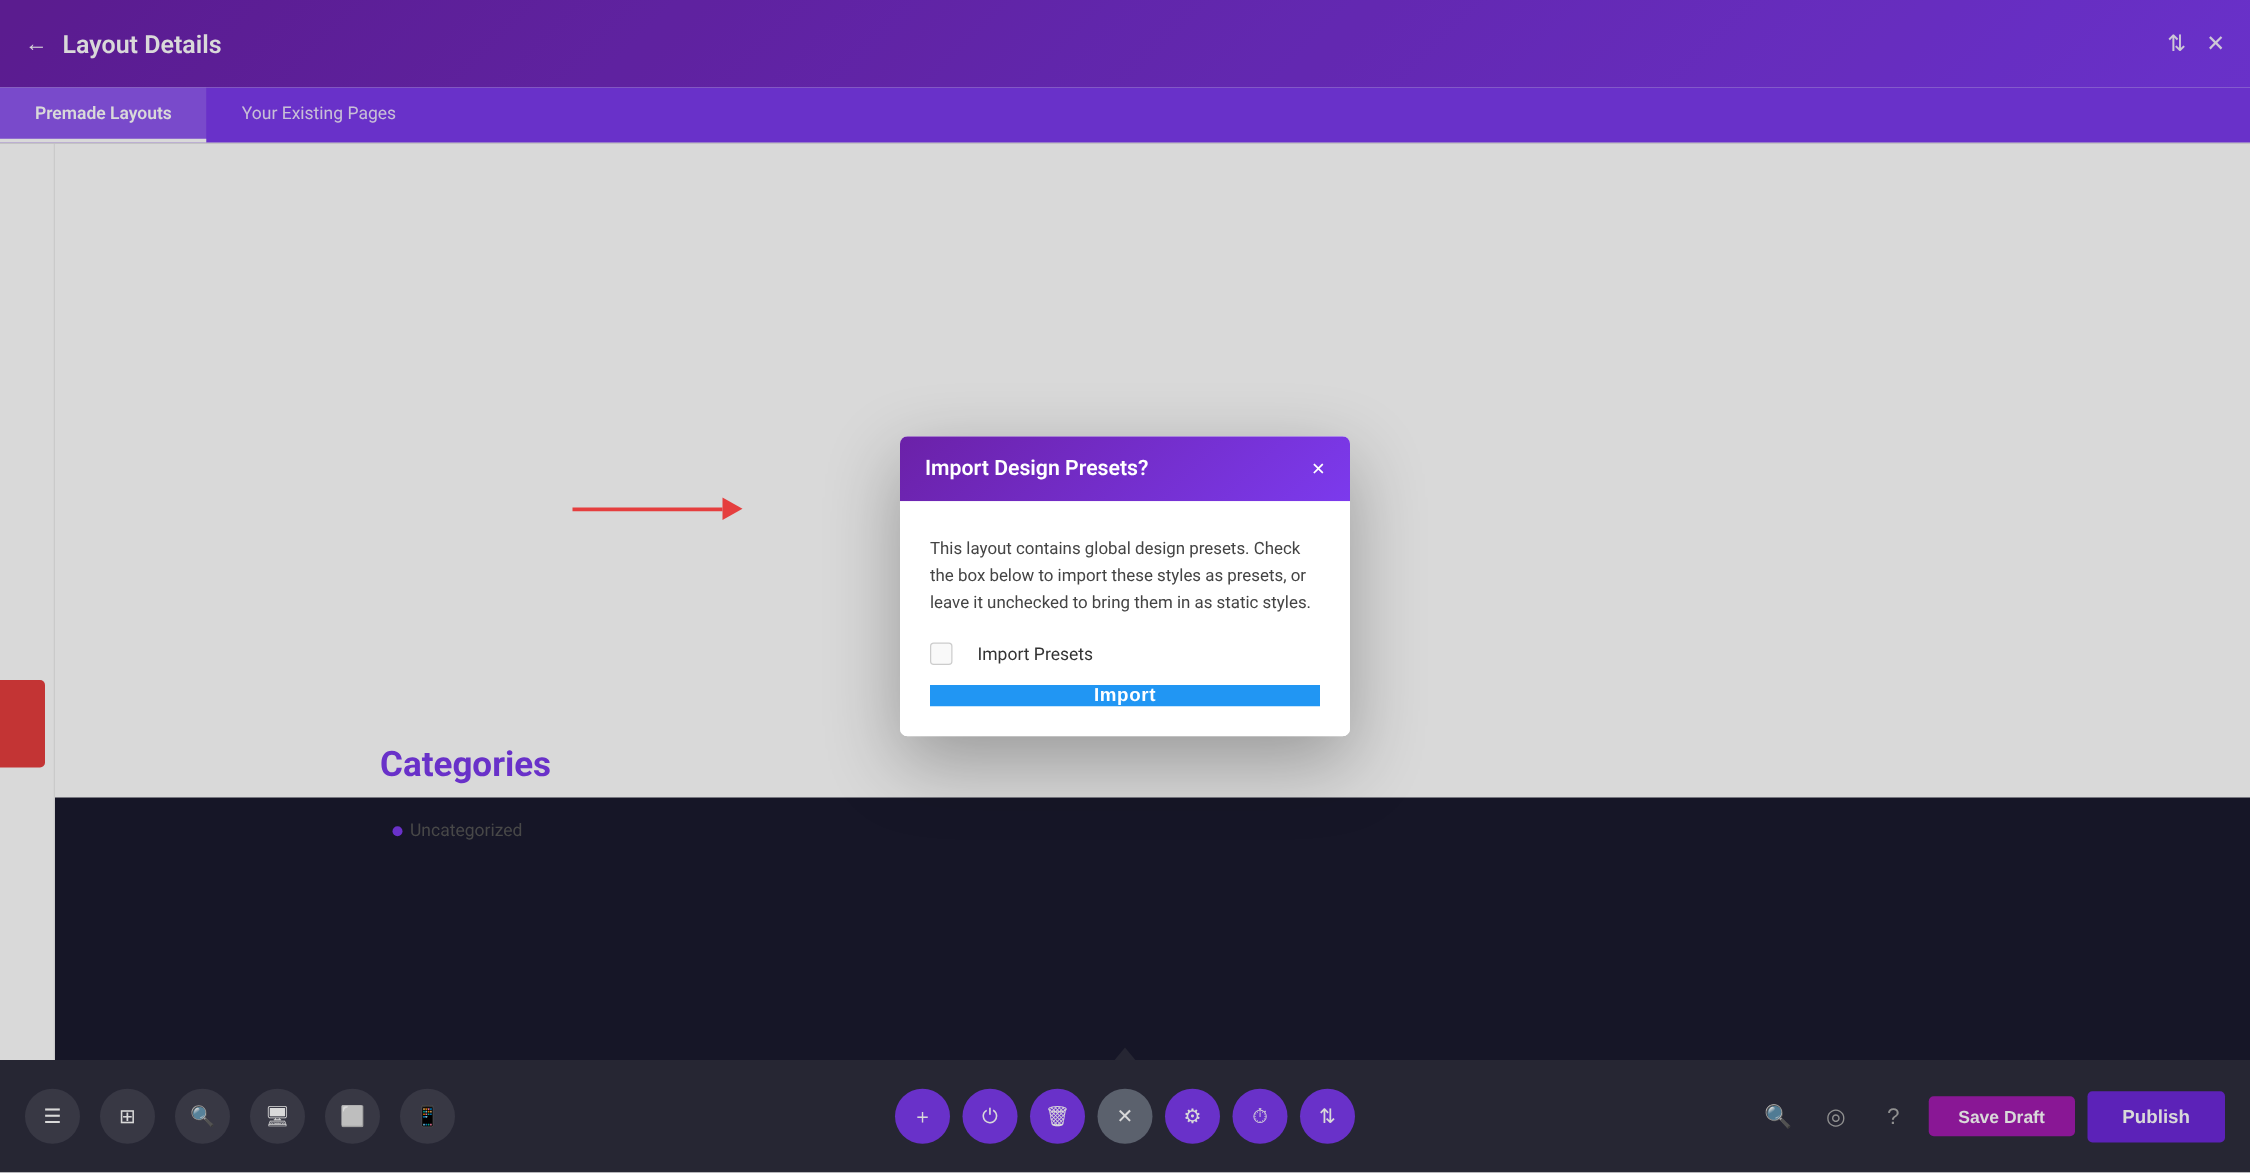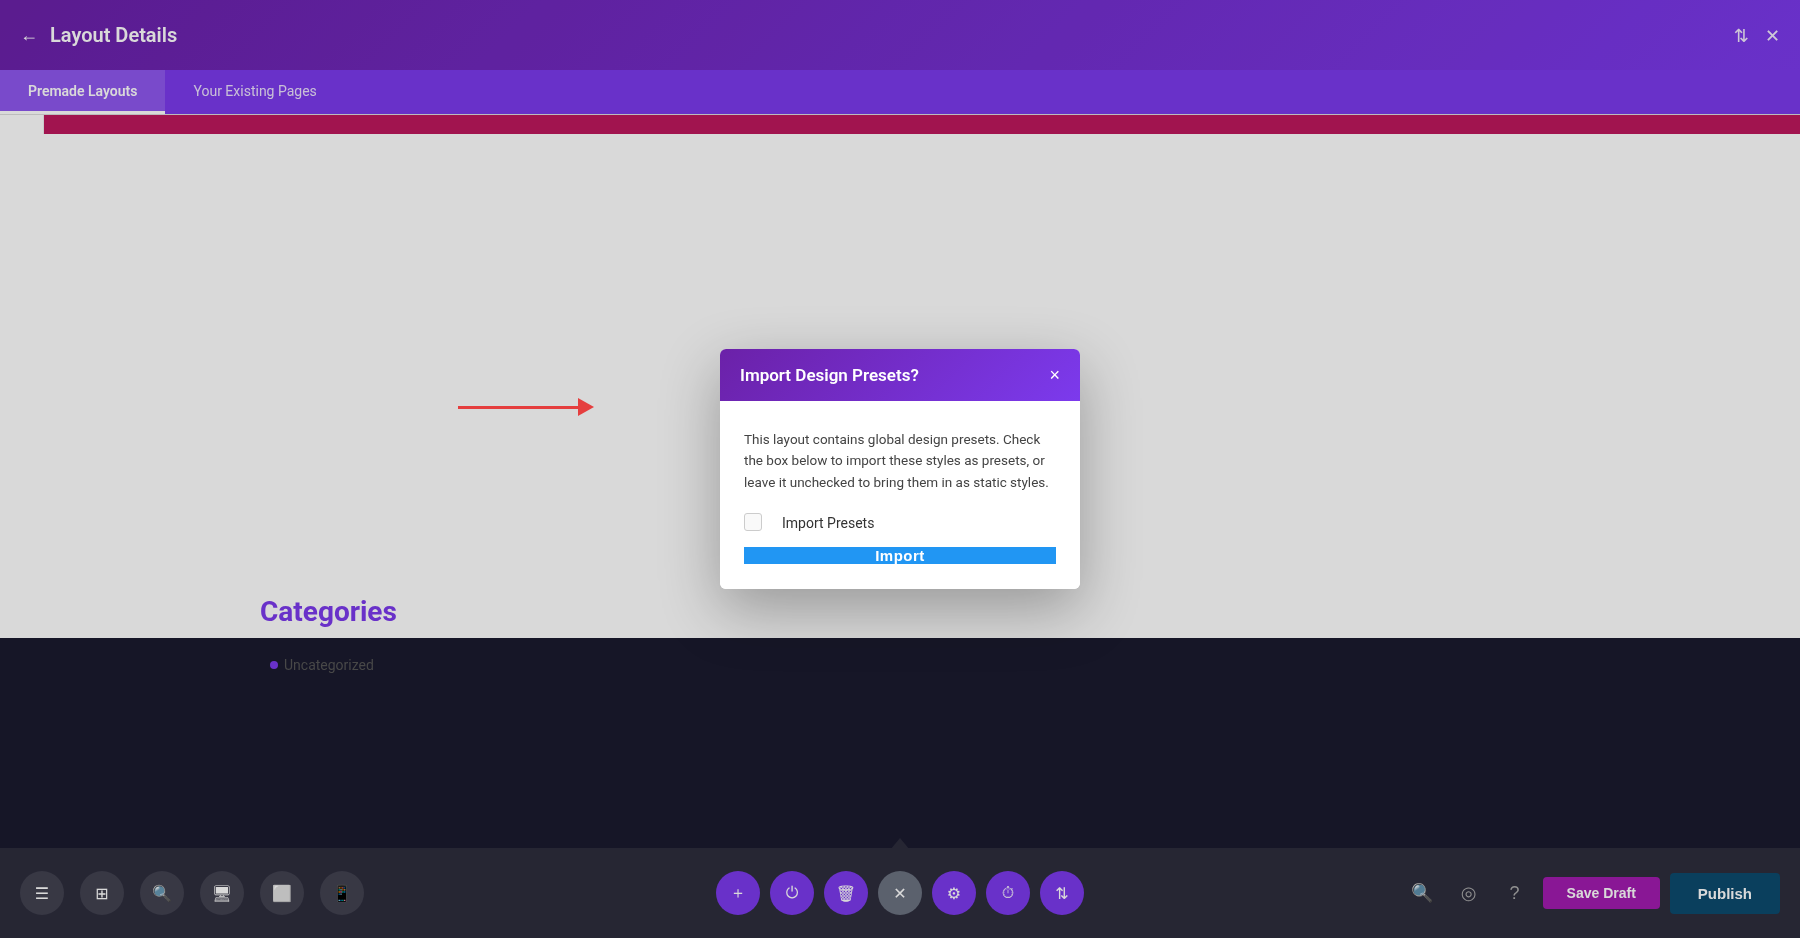--- a/index.html
+++ b/index.html
@@ -100,23 +100,22 @@
       border-bottom: 3px solid #fff;
       font-weight: 600;
     }
 
     
     .main-content {
       position: absolute;
       top: 114px;
       left: 0; right: 0;
       bottom: 90px;
-      background: #be185d;
-      display: flex;
-      flex-direction: column;
+      background: #84cc16;
+      display: flex;
     }
 
     .sidebar-strip {
       width: 44px;
       background: #fff;
       border-right: 1px solid #eee;
       display: flex;
       flex-direction: column;
       align-items: center;
       padding-top: 20px;
@@ -224,21 +223,21 @@
       color: #fff;
       border: none;
       padding: 8px 24px;
       border-radius: 4px;
       font-size: 14px;
       font-weight: 600;
       cursor: pointer;
     }
 
     .publish-btn {
-      background: #0c4a6e;
+      background: #6d28d9;
       color: #fff;
       border: none;
       padding: 12px 28px;
       border-radius: 4px;
       font-size: 15px;
       font-weight: 700;
       cursor: pointer;
       text-align: right;
     }
 

